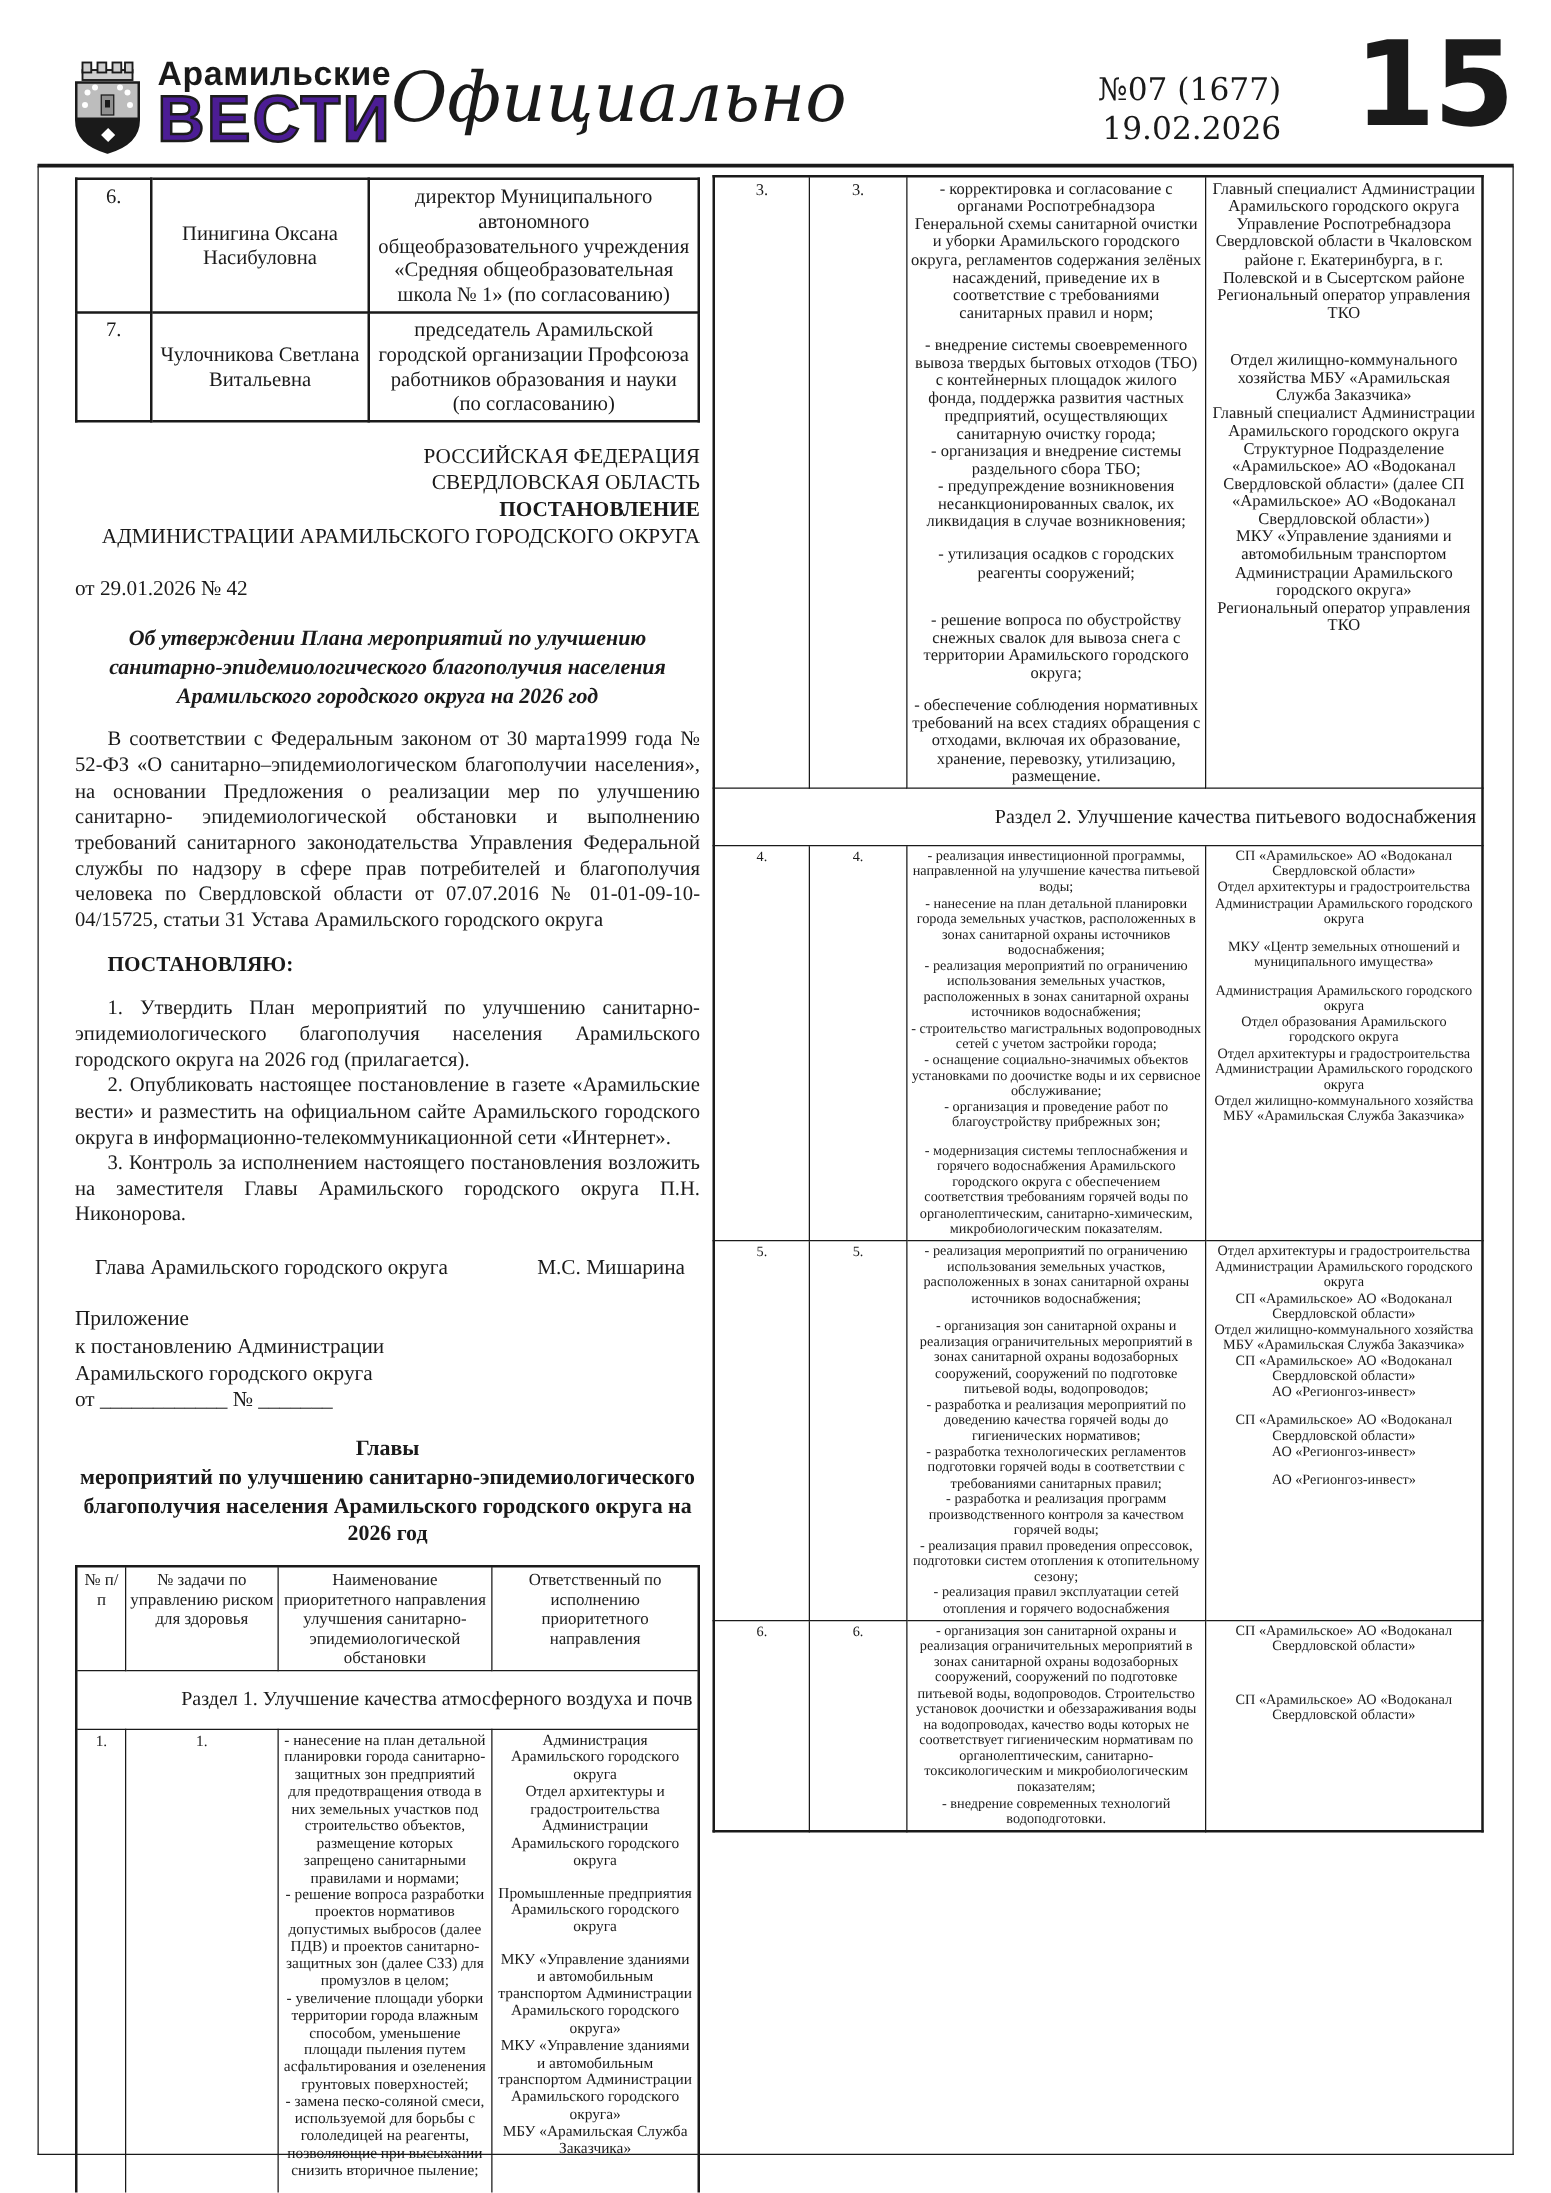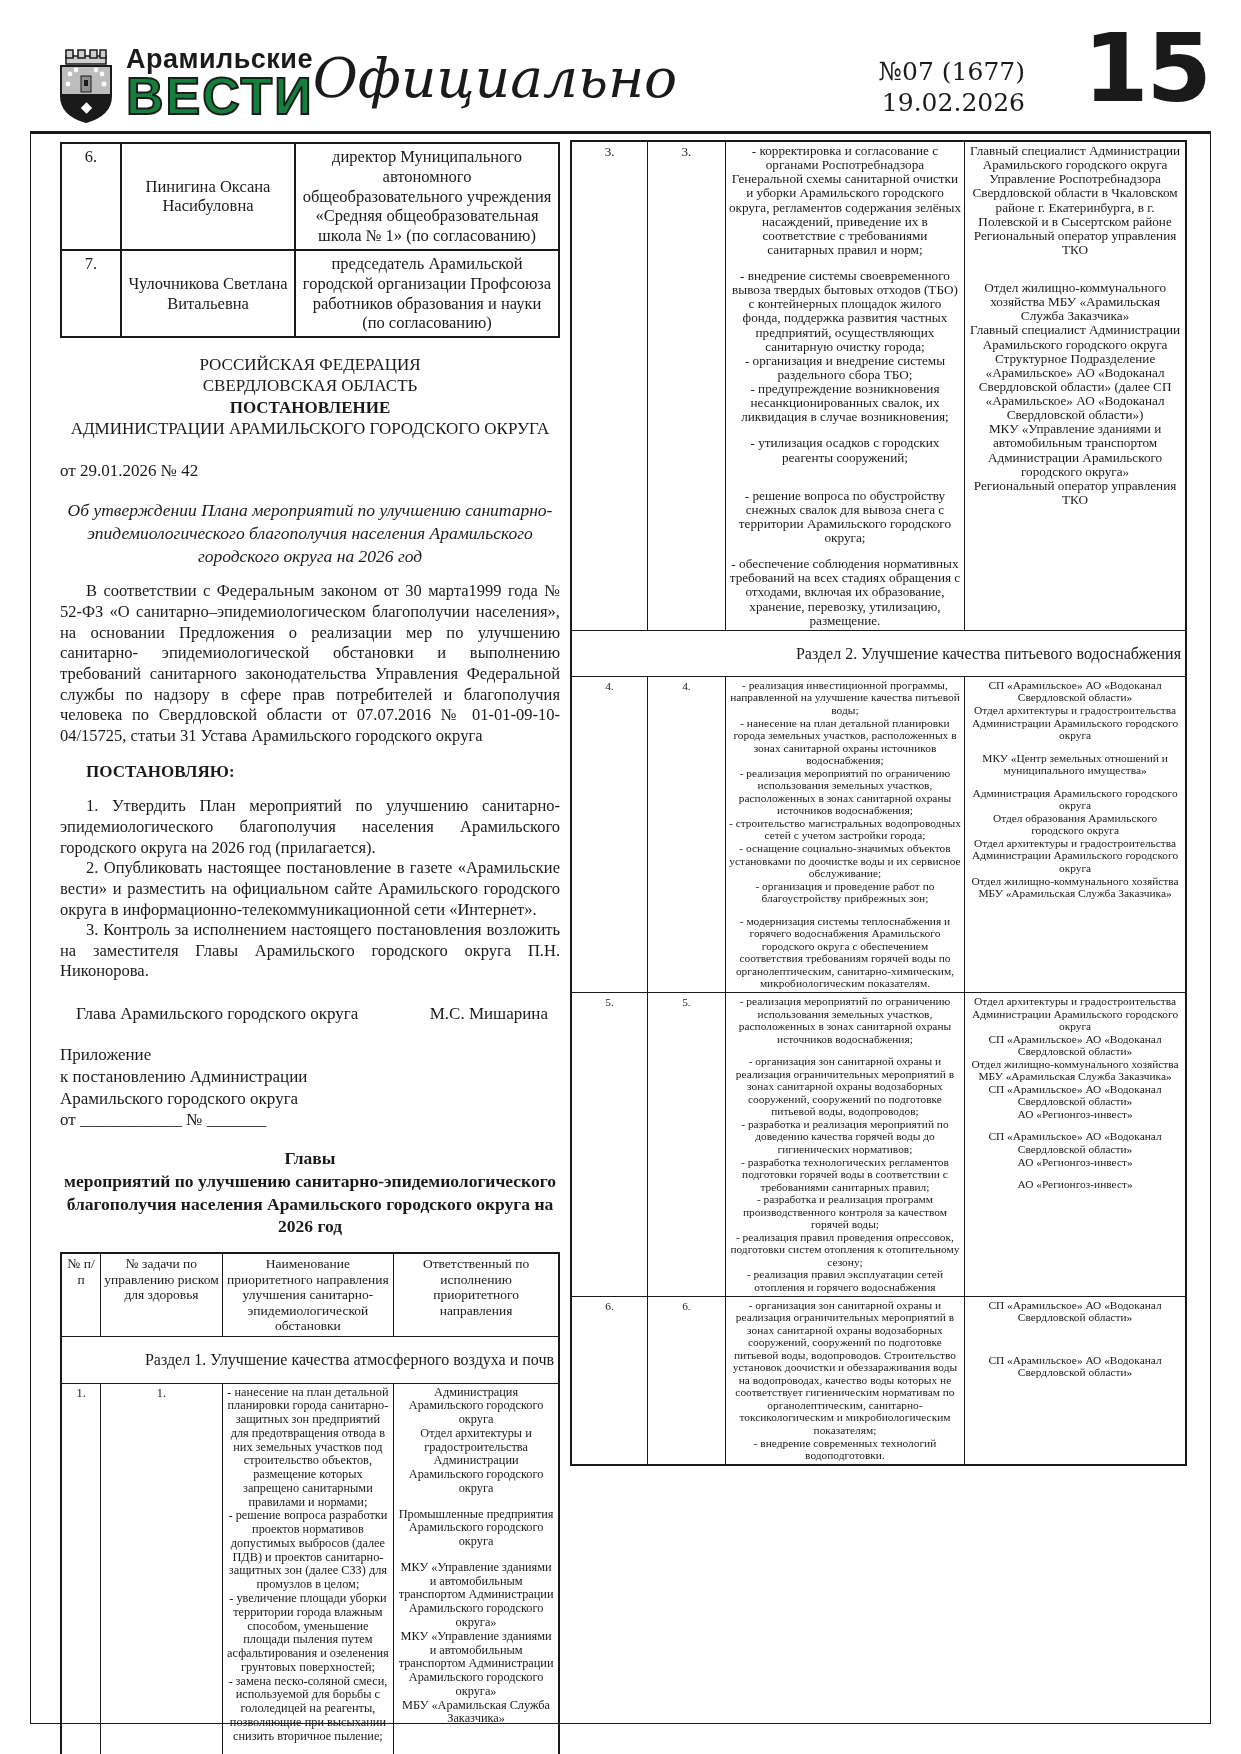--- a/index.html
+++ b/index.html
@@ -5,45 +5,45 @@
   html,body{margin:0;padding:0;}
   body{
     width:1241px;height:1754px;position:relative;background:#ffffff;
     color:#1a1a1a;font-family:"Liberation Serif",serif;overflow:hidden;
   }
   
   .header{position:absolute;left:30px;top:34px;width:1181px;height:98px;}
   .logo{position:absolute;left:24px;top:12px;width:64px;height:78px;}
   .brand{position:absolute;left:96px;top:12px;width:200px;}
   .brand-top{font-family:"Liberation Sans",sans-serif;font-weight:bold;font-size:27px;line-height:1;letter-spacing:.5px;}
-  .brand-bottom{font-family:"Liberation Sans",sans-serif;font-weight:bold;font-size:52px;line-height:.92;color:#15803d;
+  .brand-bottom{font-family:"Liberation Sans",sans-serif;font-weight:bold;font-size:52px;line-height:.92;color:#4c1d95;
     -webkit-text-stroke:2px #1c1c1c;letter-spacing:2px;}
   .script-title{position:absolute;left:265px;top:6px;width:400px;text-align:center;
     font-family:"DejaVu Serif",serif;font-style:italic;font-size:55px;line-height:1.4;}
   .issue{position:absolute;left:770px;top:22px;width:225px;text-align:right;
     font-family:"DejaVu Serif",serif;font-size:25px;line-height:1.25;}
   .pagenum{position:absolute;left:1035px;top:-12px;width:145px;text-align:right;
     font-family:"DejaVu Sans",sans-serif;font-weight:bold;font-size:94px;line-height:1;letter-spacing:-2px;}
   .rule{position:absolute;left:30px;top:131px;width:1181px;border-top:3px solid #1a1a1a;}
   .frame{position:absolute;left:30px;top:133px;width:1179px;height:1590px;
     border-left:1px solid #1a1a1a;border-right:1px solid #1a1a1a;border-bottom:1px solid #1a1a1a;}
   
   .col-left{position:absolute;left:60px;top:142px;width:500px;}
   .col-right{position:absolute;left:570px;top:140px;width:617px;}
   
   table{border-collapse:collapse;}
   .members{width:100%;border:2px solid #1a1a1a;font-size:16.5px;line-height:1.2;}
   .members td{border:2px solid #1a1a1a;text-align:center;vertical-align:middle;padding:3px 5px;}
   .members td.num{width:48px;vertical-align:top;}
   .members td.name{width:162px;}
   
-  .res-head{margin-top:16px;text-align:center;font-size:17px;line-height:1.25;}
+  .res-head{margin-top:16px;text-align:right;font-size:17px;line-height:1.25;}
   .res-head .b{font-weight:bold;}
   .date-line{margin-top:22px;font-size:17px;}
-  .doc-title{margin-top:18px;text-align:center;font-weight:normal;font-style:italic;font-size:17.5px;line-height:1.3;}
+  .doc-title{margin-top:18px;text-align:center;font-weight:bold;font-style:italic;font-size:17.5px;line-height:1.3;}
   .body-par{margin:14px 0 0 0;font-size:16.5px;line-height:1.25;text-align:justify;text-indent:26px;}
   .resolve{margin:16px 0 0 0;font-weight:bold;font-size:17px;text-indent:26px;}
   .items p{margin:0;font-size:16.5px;line-height:1.25;text-align:justify;text-indent:26px;}
   .items p:first-child{margin-top:14px;}
   .signature{margin-top:22px;display:flex;justify-content:space-between;font-size:17px;padding:0 12px 0 16px;gap:28px;}
   .appendix{margin-top:20px;font-size:17px;line-height:1.28;}
   .plan-title{margin-top:16px;text-align:center;font-weight:bold;font-size:17.5px;line-height:1.3;}
   
   .plan{width:100%;border:2px solid #1a1a1a;margin-top:14px;}
   .plan th,.plan td{border:1px solid #1a1a1a;vertical-align:top;text-align:center;padding:2px 3px;}

